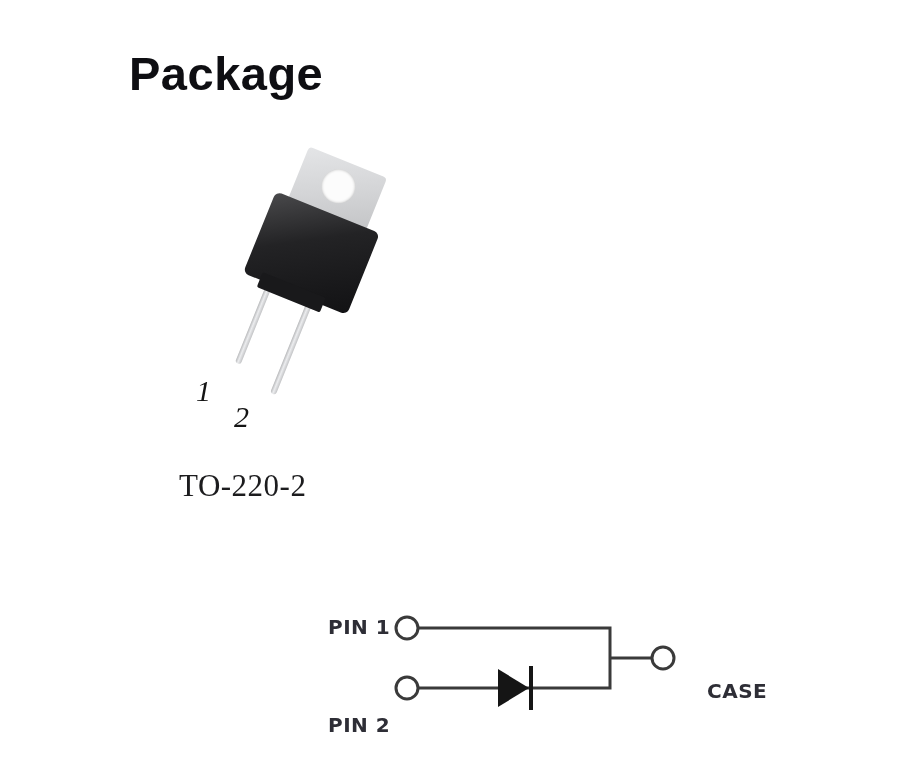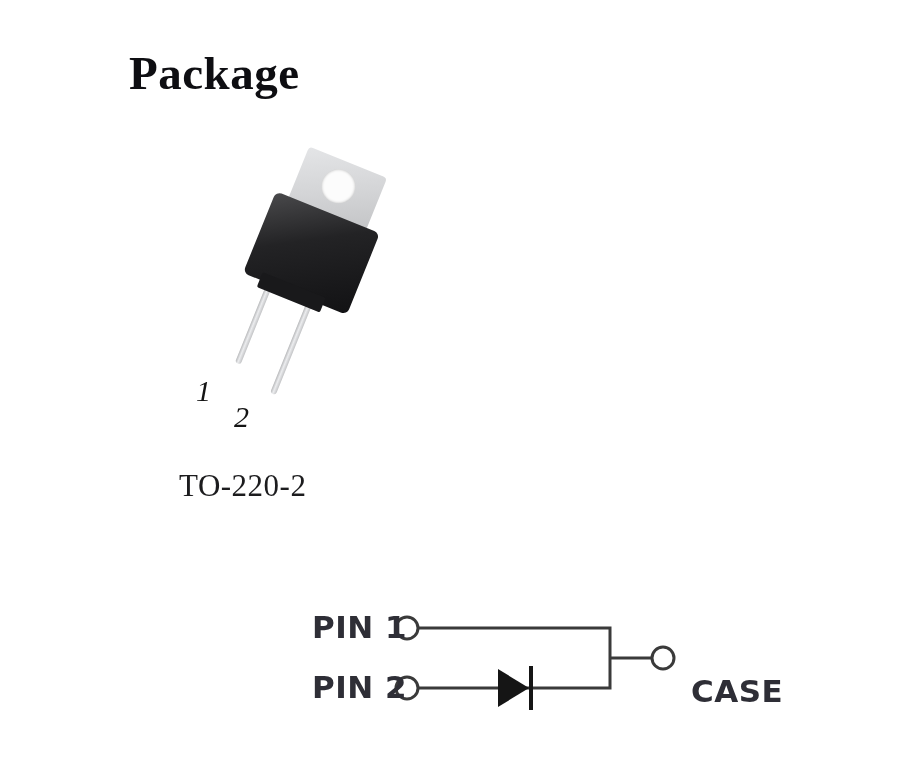--- a/index.html
+++ b/index.html
@@ -17,21 +17,21 @@
   body{
     background:#ffffff;
     position:relative;
     overflow:hidden;
     font-family:"Liberation Sans", sans-serif;
   }
   
   .page-title{
     position:absolute;
     left:129px; top:46px;
-    font-family:Liberation Serif, serif;
+    font-family:Liberation Sans, sans-serif;
     font-weight:bold;
     font-size:47px;
     letter-spacing:.5px;
     color:var(--color-heading_text);
   }
   
   .component{
     position:absolute;
     left:300px; top:163px;
     width:100px; height:255px;
@@ -118,28 +118,29 @@
     stroke:none;
   }
   .schematic-svg .cathode{
     stroke:var(--color-diode);
     stroke-width:4;
   }
   .sch-label{
     position:absolute;
     font-family:"DejaVu Sans", sans-serif;
     font-weight:600;
-    font-size:31px;
+    font-size:20px;
     line-height:27px;
     letter-spacing:.5px;
     color:var(--color-schematic_text);
     white-space:nowrap;
+    margin-left:16px;
   }
   .sch-pin1{left:312px; top:614px;}
-  .sch-pin2{left:312px; top:674px;}
+  .sch-pin2{left:312px; top:712px;}
   .sch-case{left:691px; top:678px;}
 </style>
 </head>
 <body>
 
 <div>
 
   <h1 class="page-title">Package</h1>
 
   <div class="component">

